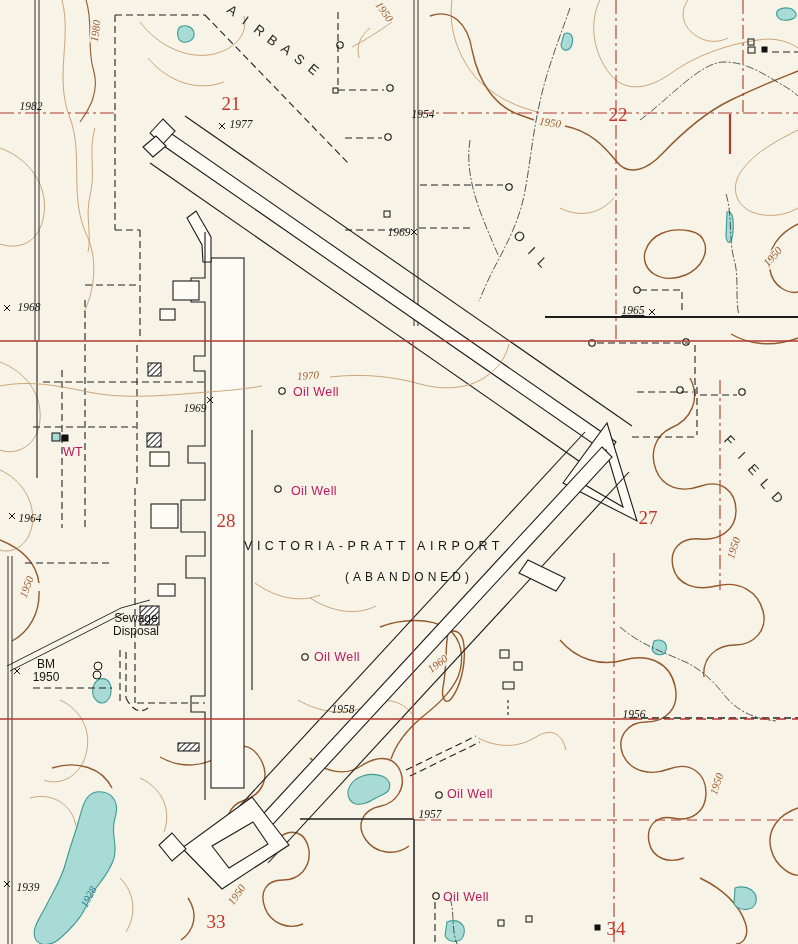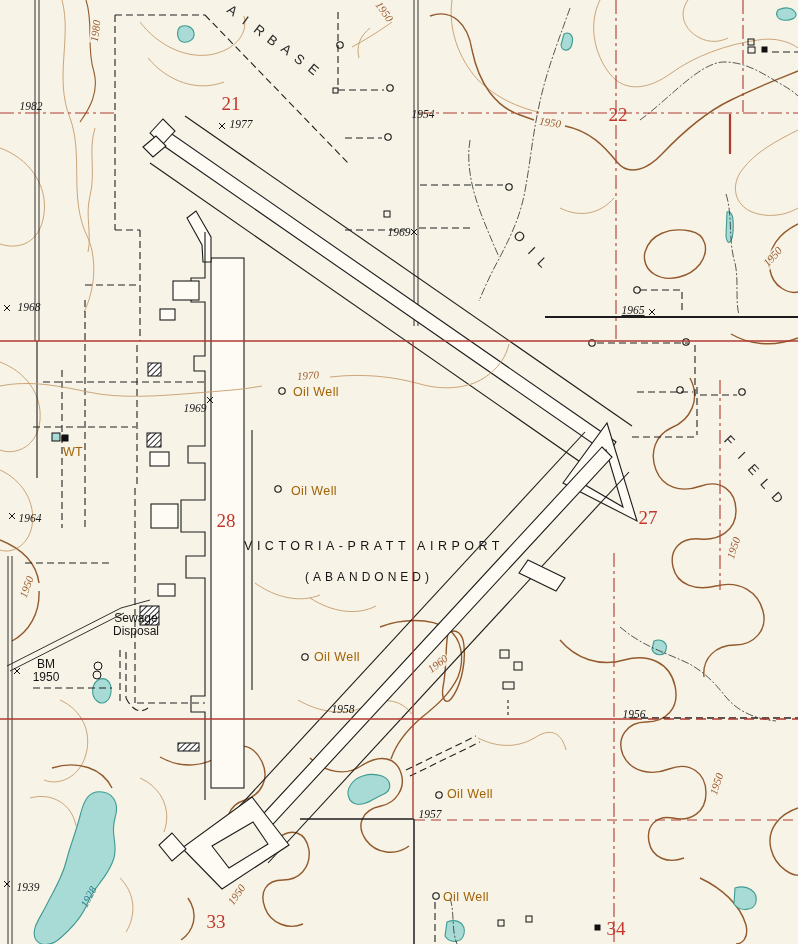--- a/index.html
+++ b/index.html
@@ -6,24 +6,24 @@
   #map{position:relative;width:798px;height:944px;background:#f7f3e6;overflow:hidden;
        font-family:"Liberation Sans",sans-serif;}
   #art{position:absolute;left:0;top:0;}
   #labels{position:absolute;left:0;top:0;width:798px;height:944px;pointer-events:none;}
   .lbl{position:absolute;white-space:pre;transform:translate(-50%,-50%);line-height:1.05;}
   .lbl-elev{font-family:"Liberation Serif",serif;font-style:italic;font-size:11.5px;color:#1a1a1a;}
   .lbl-contour{font-family:"Liberation Serif",serif;font-style:italic;font-size:11px;color:#9c5b2e;
                background:rgba(247,243,230,.85);padding:0 1px;}
   .lbl-water{font-family:"Liberation Serif",serif;font-style:italic;font-size:11px;color:#2e7f8d;}
   .lbl-section{font-family:"Liberation Serif",serif;font-size:19px;color:#c2362b;}
-  .lbl-feature{font-size:12.5px;color:#a16207;letter-spacing:.4px;}
+  .lbl-feature{font-size:12.5px;color:#be185d;letter-spacing:.4px;}
   .lbl-letter{font-size:13.5px;color:#2a2a2a;font-weight:500;}
   .lbl-airport{font-size:12.5px;letter-spacing:4.5px;color:#161616;}
-  .lbl-abandoned{font-size:12px;letter-spacing:4px;color:#161616;}
+  .lbl-abandoned{font-size:12px;letter-spacing:4px;color:#161616;margin-left:40px;}
   .lbl-2line,.lbl-bm{font-size:12px;color:#141414;text-align:center;}
   .lbl-bm{font-family:"Liberation Sans",sans-serif;}
 </style>
 </head>
 <body>
 
 <div id="map">
   <svg id="art" width="798" height="944" viewBox="0 0 798 944">
     <defs>
       <pattern id="hatch" width="4" height="4" patternUnits="userSpaceOnUse" patternTransform="rotate(45)">

